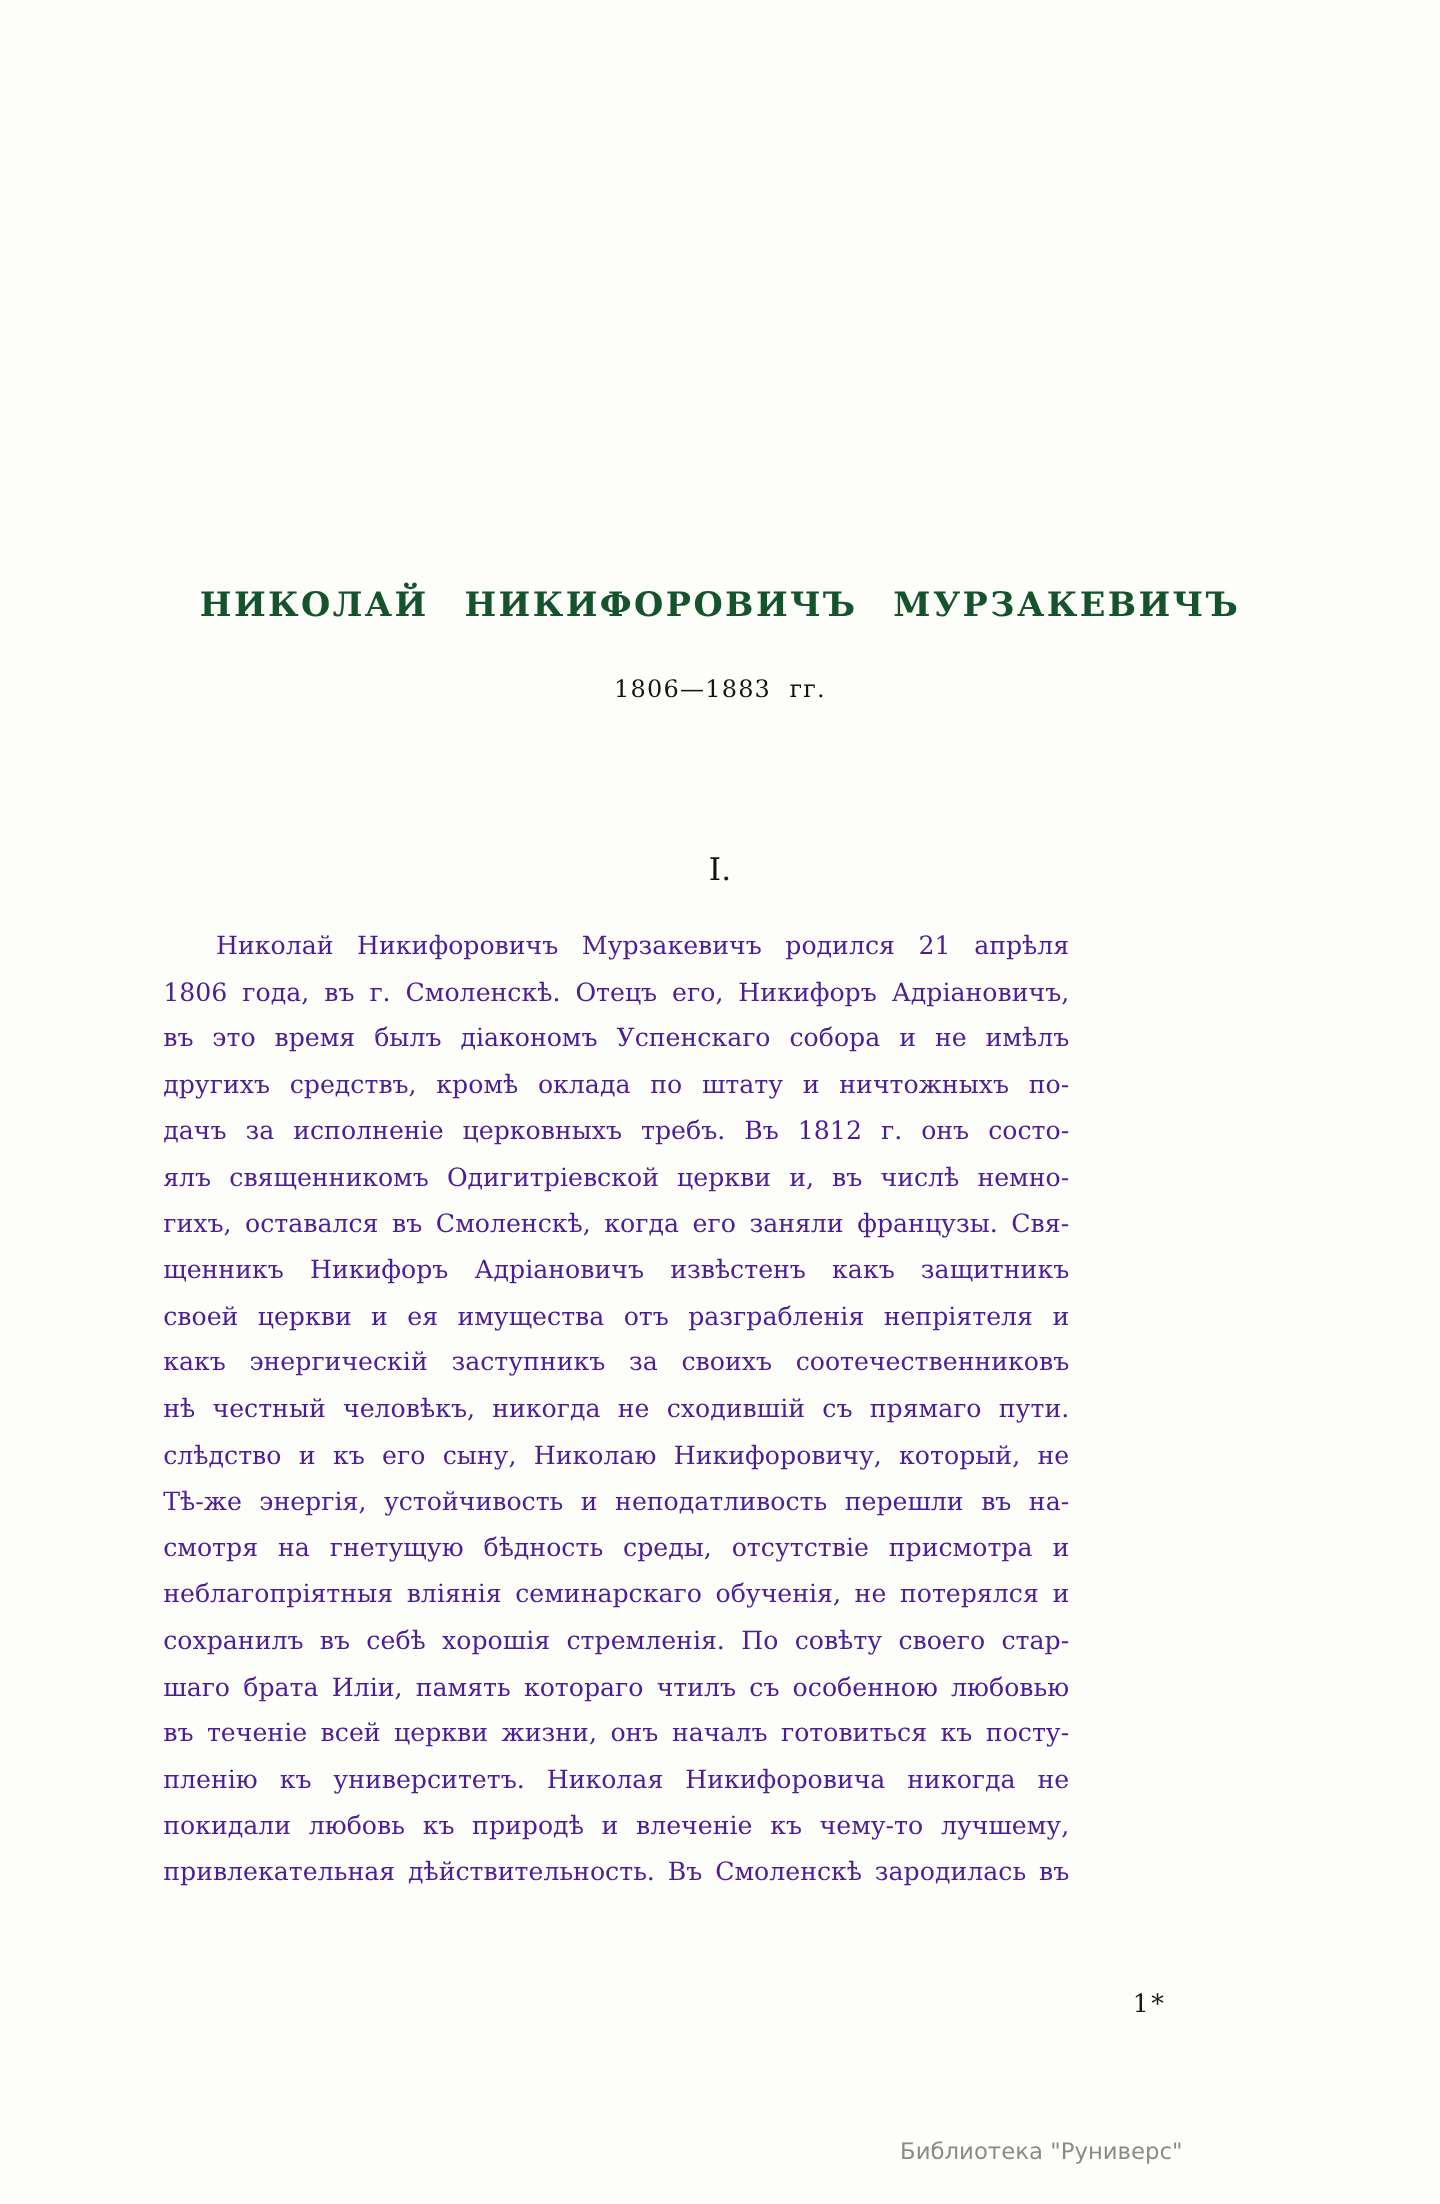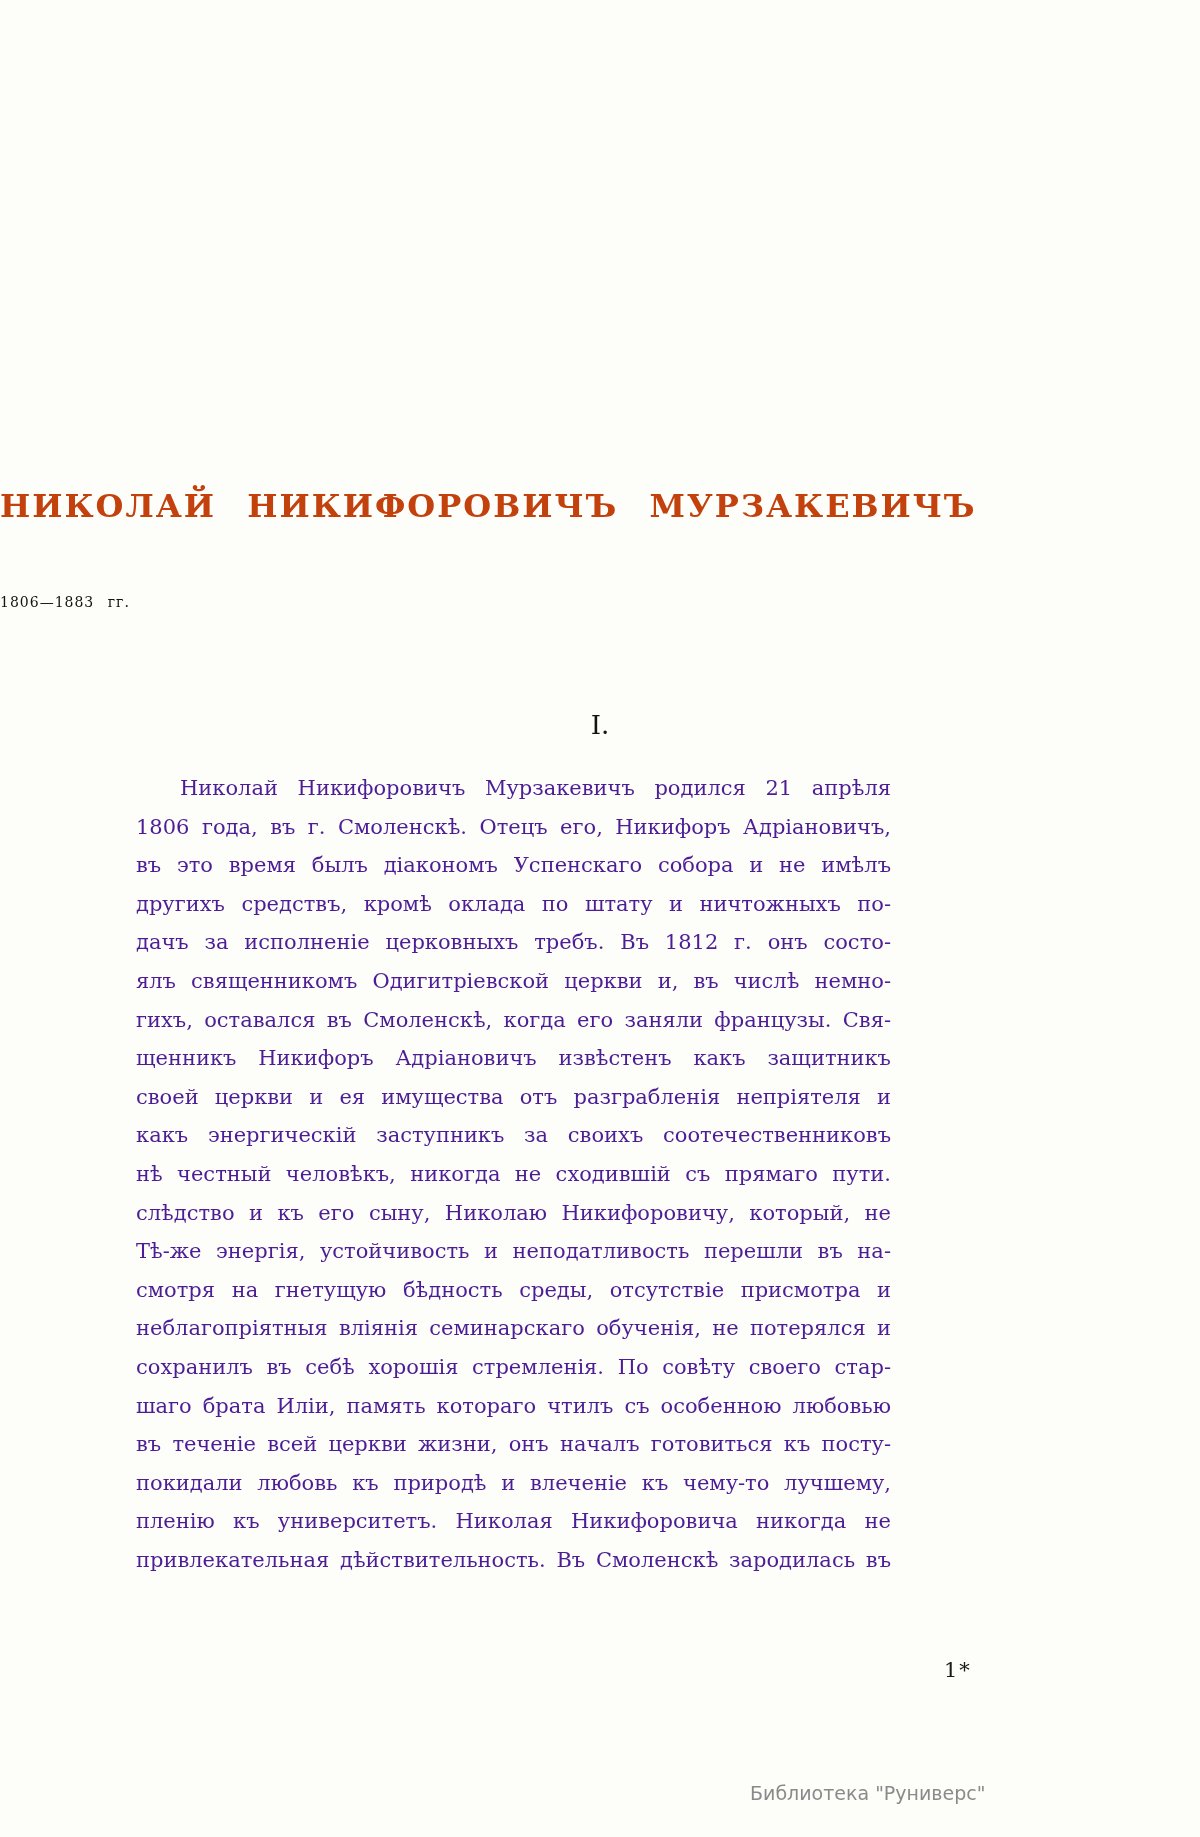--- a/index.html
+++ b/index.html
@@ -12,36 +12,37 @@
     overflow: hidden;
     font-family: "DejaVu Serif", serif;
     color: #151413;
   }
   .title {
     position: absolute;
     top: 487px;
     left: 0;
     width: 100%;
     margin: 0;
-    font-size: 32px;
+    text-align: center;
+    font-size: 28px;
     font-weight: bold;
     letter-spacing: 2px;
     word-spacing: 18px;
-    color: #c2410c;
+    color: #14532d;
   }
   .dates {
     position: absolute;
     top: 562px;
     left: 0;
     width: 100%;
-    font-size: 14px;
+    text-align: center;
+    font-size: 20px;
     letter-spacing: 1px;
     word-spacing: 8px;
     color: #141311;
-    margin-top: 32px;
   }
   .section-number {
     position: absolute;
     top: 710px;
     left: 0;
     width: 100%;
     text-align: center;
     font-size: 26px;
     color: #141311;
   }
@@ -100,19 +101,19 @@
       <div class="line">своей церкви и ея имущества отъ разграбленія непріятеля и</div>
       <div class="line">какъ энергическій заступникъ за своихъ соотечественниковъ</div>
       <div class="line">нѣ честный человѣкъ, никогда не сходившій съ прямаго пути.</div>
       <div class="line">слѣдство и къ его сыну, Николаю Никифоровичу, который, не</div>
       <div class="line">Тѣ-же энергія, устойчивость и неподатливость перешли въ на-</div>
       <div class="line">смотря на гнетущую бѣдность среды, отсутствіе присмотра и</div>
       <div class="line">неблагопріятныя вліянія семинарскаго обученія, не потерялся и</div>
       <div class="line">сохранилъ въ себѣ хорошія стремленія. По совѣту своего стар-</div>
       <div class="line">шаго брата Иліи, память котораго чтилъ съ особенною любовью</div>
       <div class="line">въ теченіе всей церкви жизни, онъ началъ готовиться къ посту-</div>
+      <div class="line">пленію къ университетъ. Николая Никифоровича никогда не</div>
       <div class="line">покидали любовь къ природѣ и влеченіе къ чему-то лучшему,</div>
-      <div class="line">пленію къ университетъ. Николая Никифоровича никогда не</div>
       <div class="line">привлекательная дѣйствительность. Въ Смоленскѣ зародилась въ</div>
     </div>
   <div class="signature-mark">1*</div>
   <div class="watermark">Библиотека "Руниверс"</div>
 </div>
 
 </body></html>

